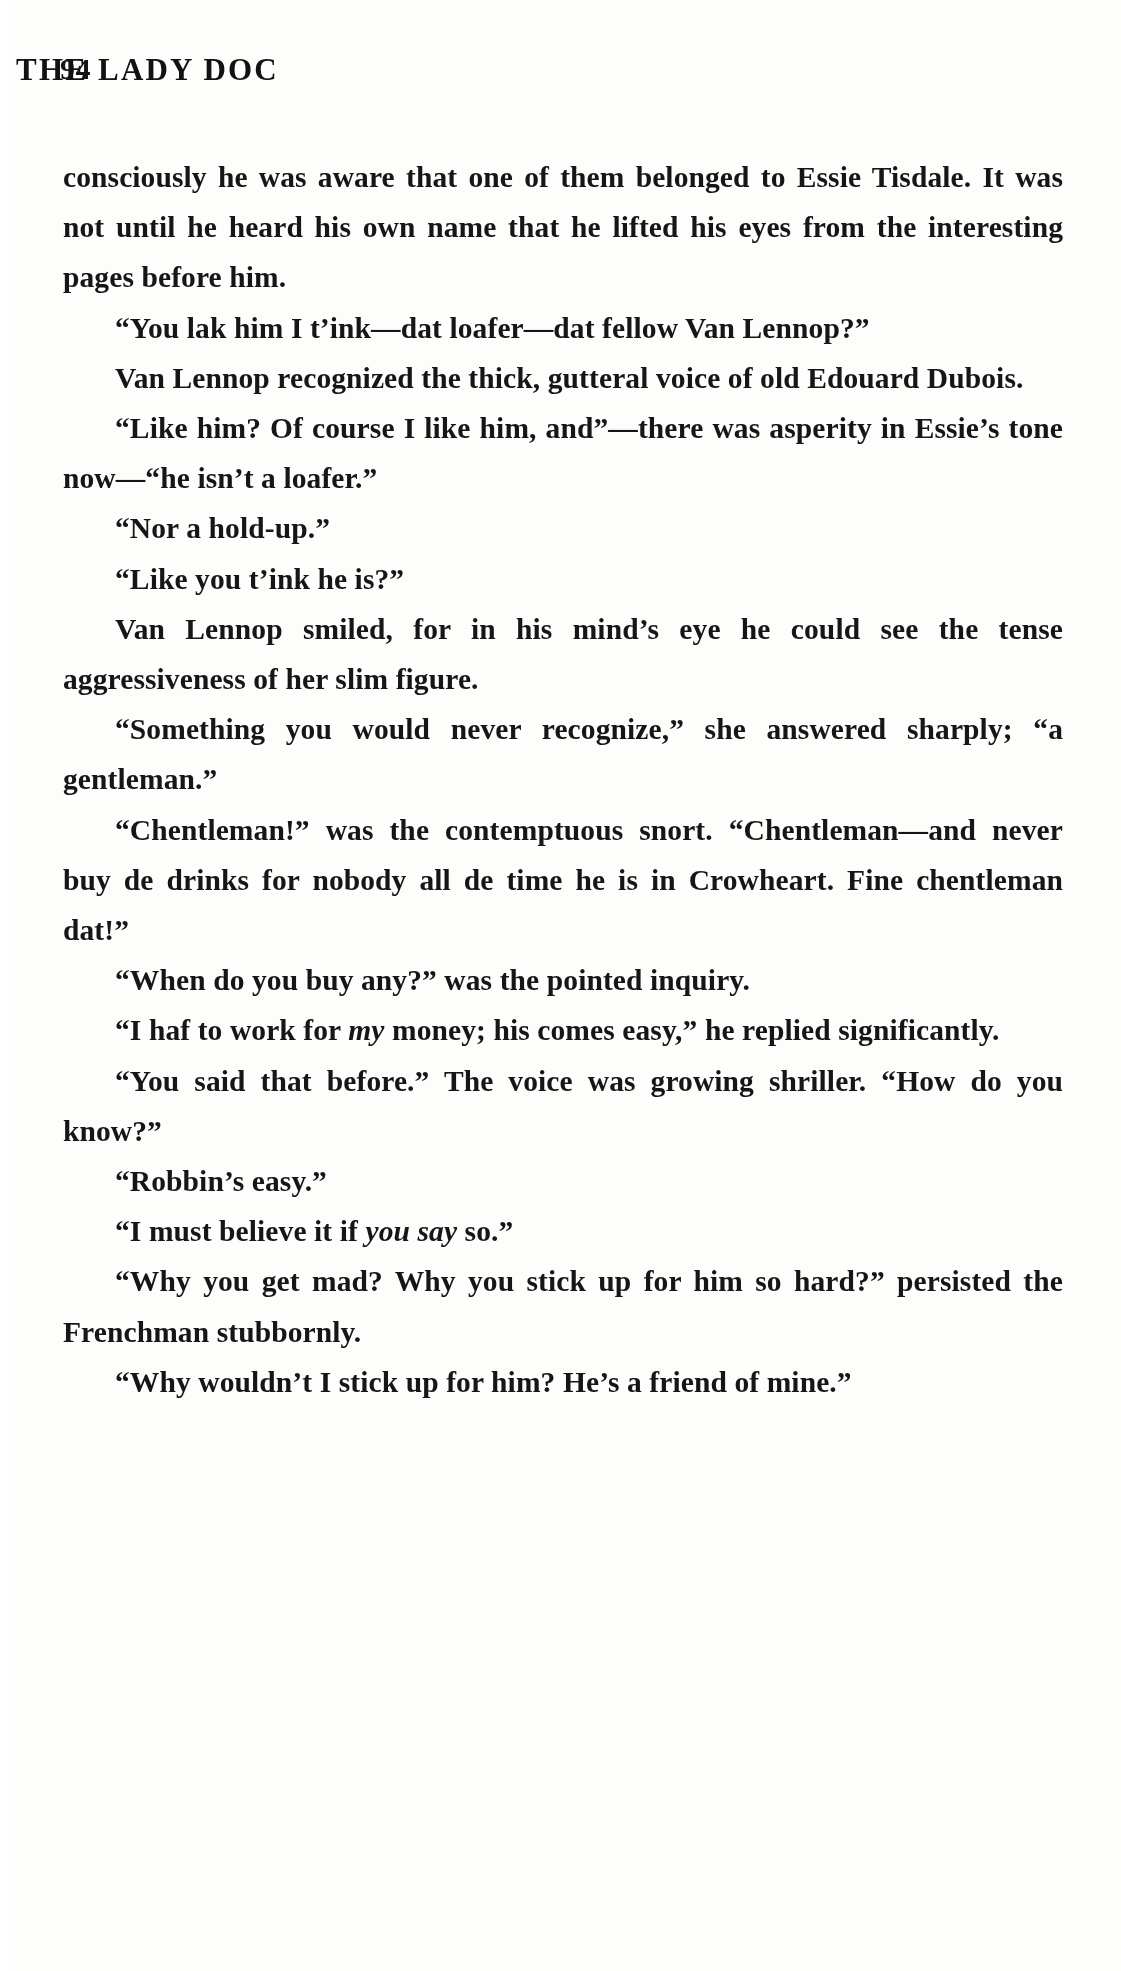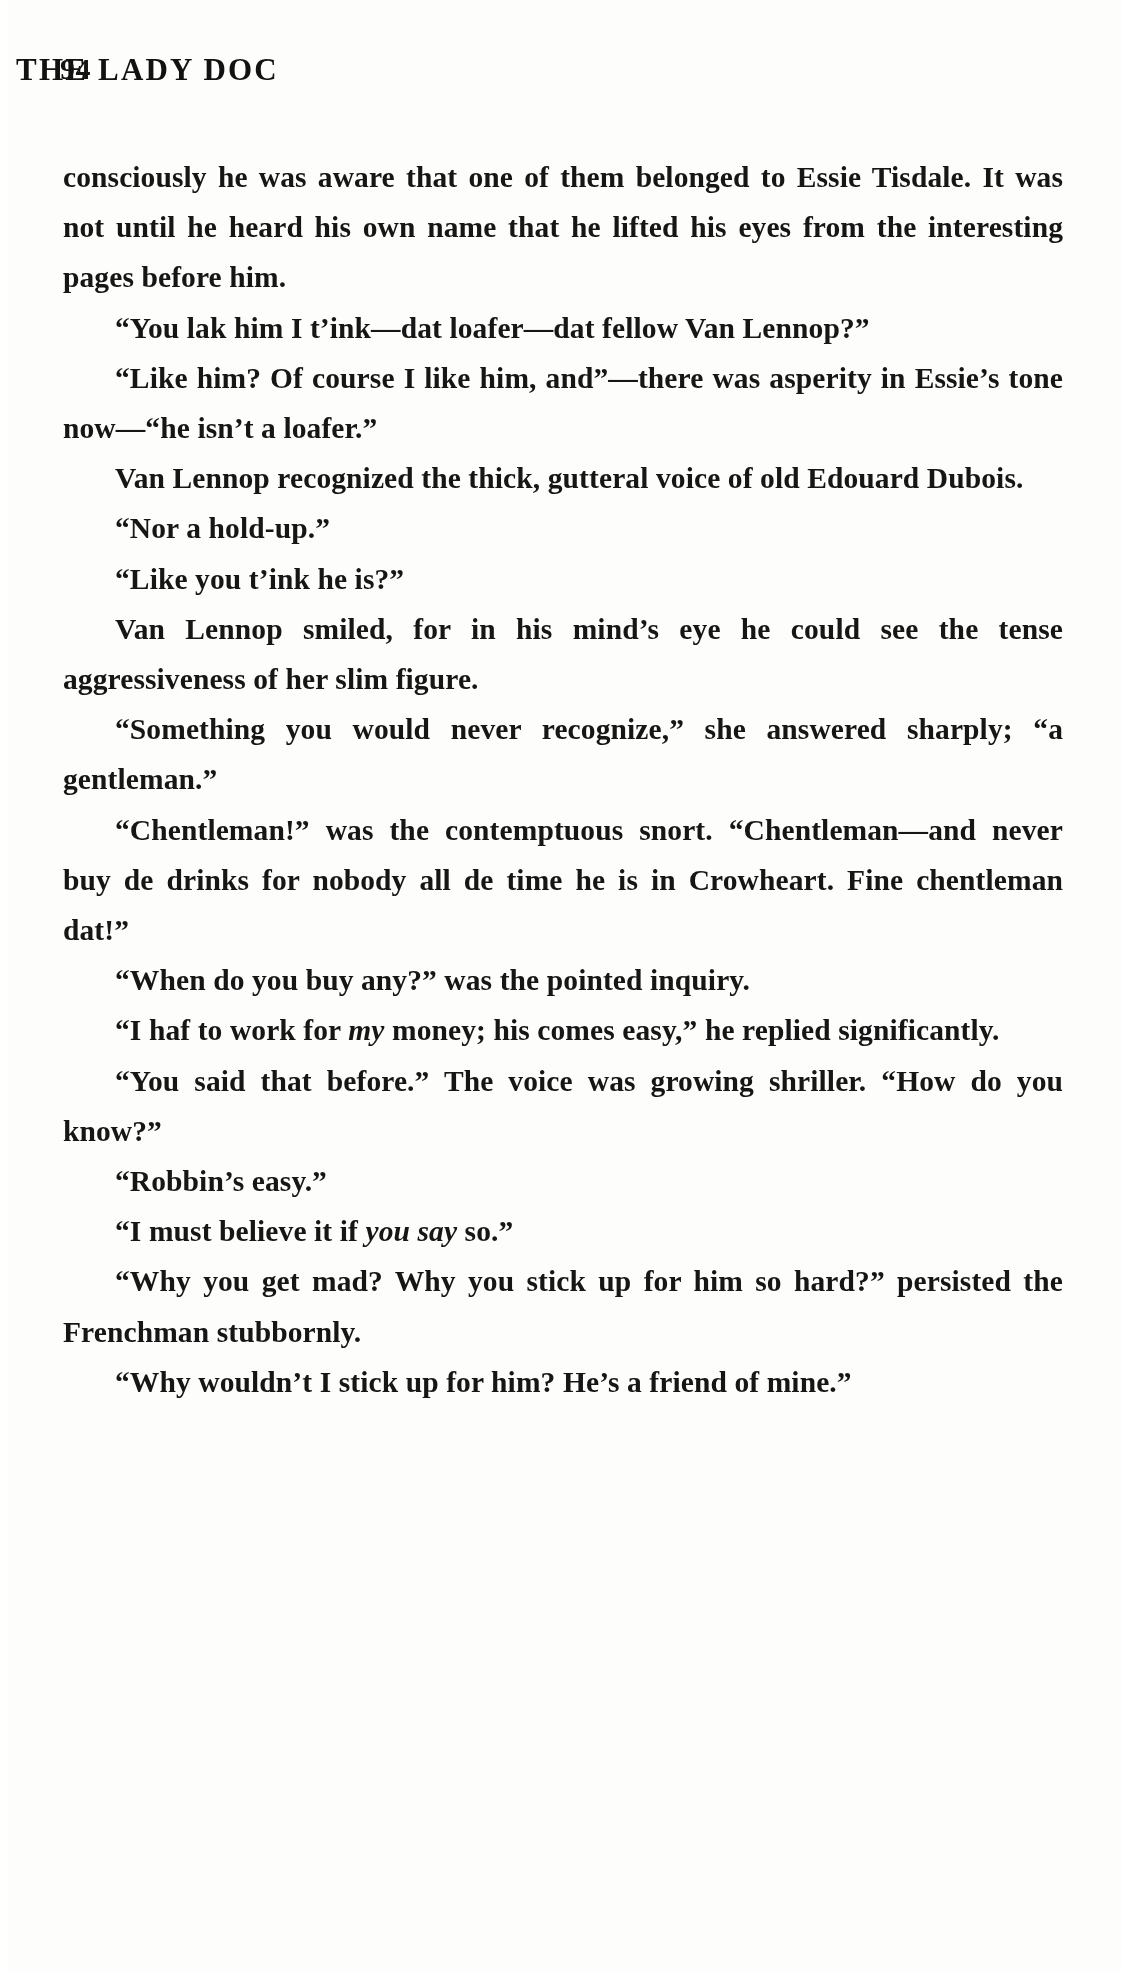--- a/index.html
+++ b/index.html
@@ -82,22 +82,22 @@
 <div class="page">
 
   <div class="header">
     <div class="page-number">94</div>
     <div class="running-title">THE LADY DOC</div>
   </div>
 
   <div class="body-text" id="body-text">
       <p class="para">consciously he was aware that one of them belonged to Essie Tisdale.  It was not until he heard his own name that he lifted his eyes from the interesting pages before him.</p>
       <p class="para indent">“You lak him I t’ink—dat loafer—dat fellow Van Lennop?”</p>
+      <p class="para indent">Van Lennop recognized the thick, gutteral voice of old Edouard Dubois.</p>
       <p class="para indent">“Like him?  Of course I like him, and”—there was asperity in Essie’s tone now—“he isn’t a loafer.”</p>
-      <p class="para indent">Van Lennop recognized the thick, gutteral voice of old Edouard Dubois.</p>
       <p class="para indent">“Nor a hold-up.”</p>
       <p class="para indent">“Like you t’ink he is?”</p>
       <p class="para indent">Van Lennop smiled, for in his mind’s eye he could see the tense aggressiveness of her slim figure.</p>
       <p class="para indent">“Something you would never recognize,” she answered sharply; “a gentleman.”</p>
       <p class="para indent">“Chentleman!” was the contemptuous snort. “Chentleman—and never buy de drinks for nobody all de time he is in Crowheart.  Fine chentleman dat!”</p>
       <p class="para indent">“When do you buy any?” was the pointed inquiry.</p>
       <p class="para indent">“I haf to work for <em>my</em> money; his comes easy,” he replied significantly.</p>
       <p class="para indent">“You said that before.” The voice was growing shriller.  “How do you know?”</p>
       <p class="para indent">“Robbin’s easy.”</p>
       <p class="para indent">“I must believe it if <em>you say</em> so.”</p>

